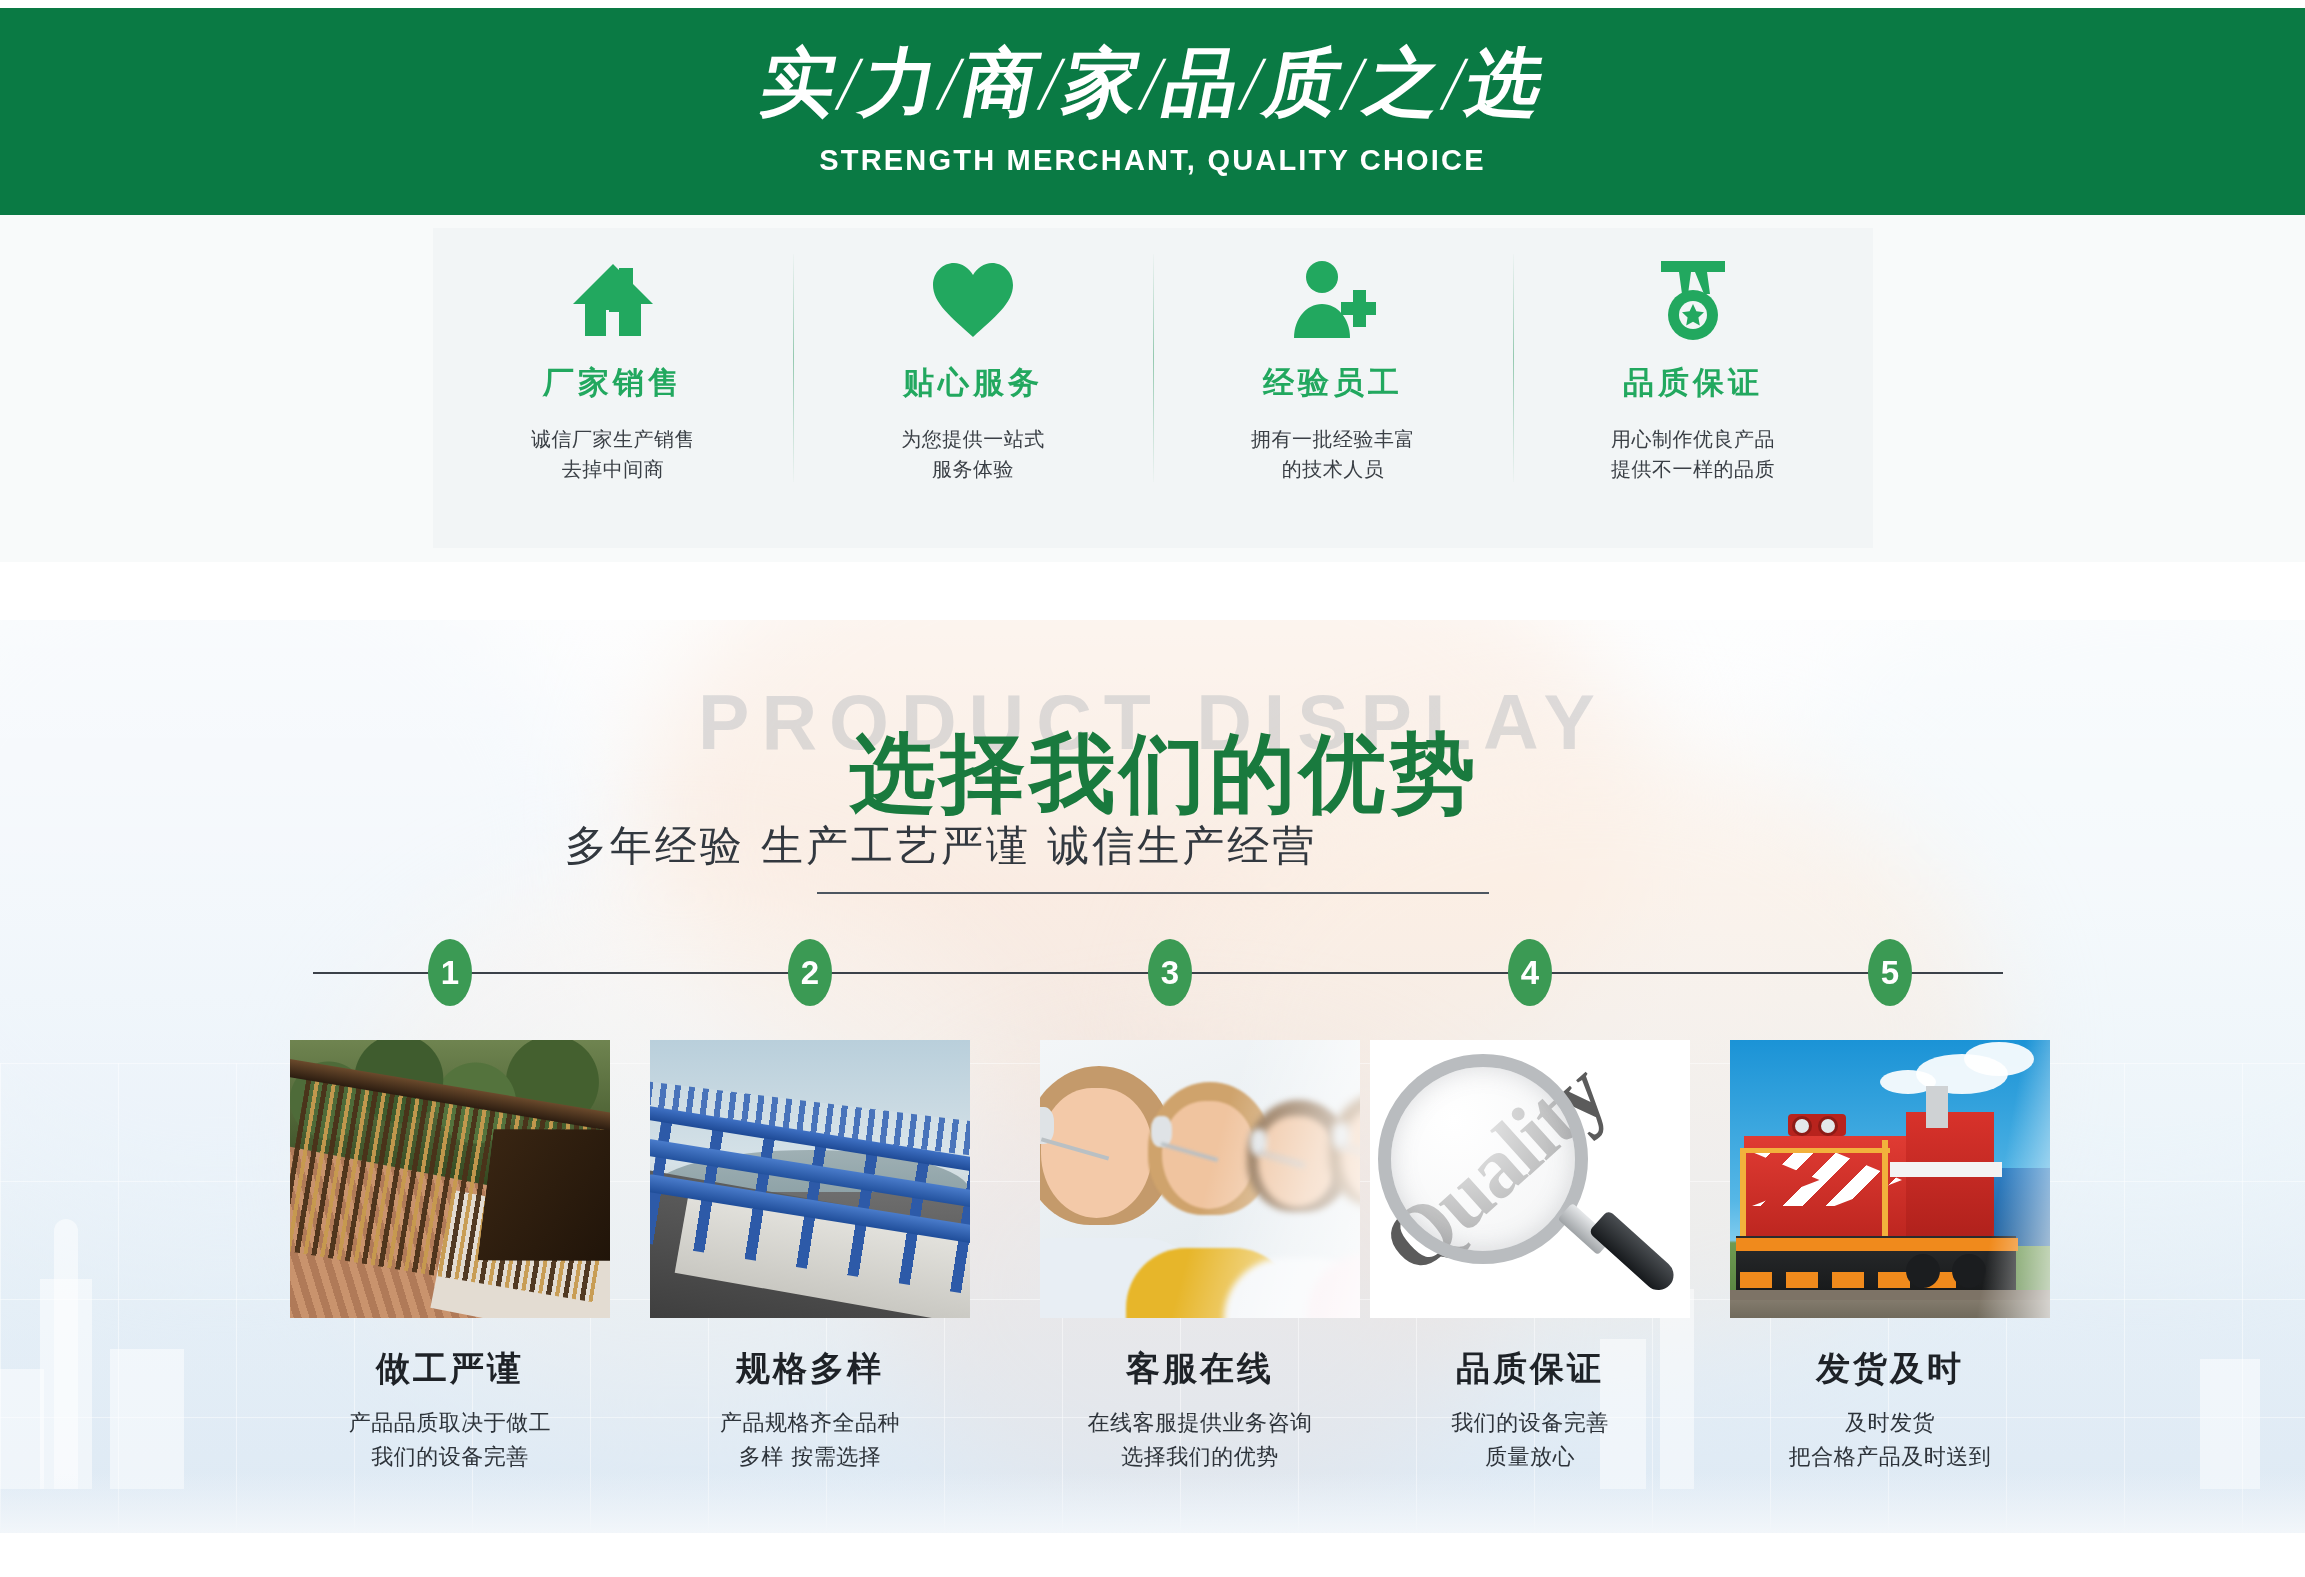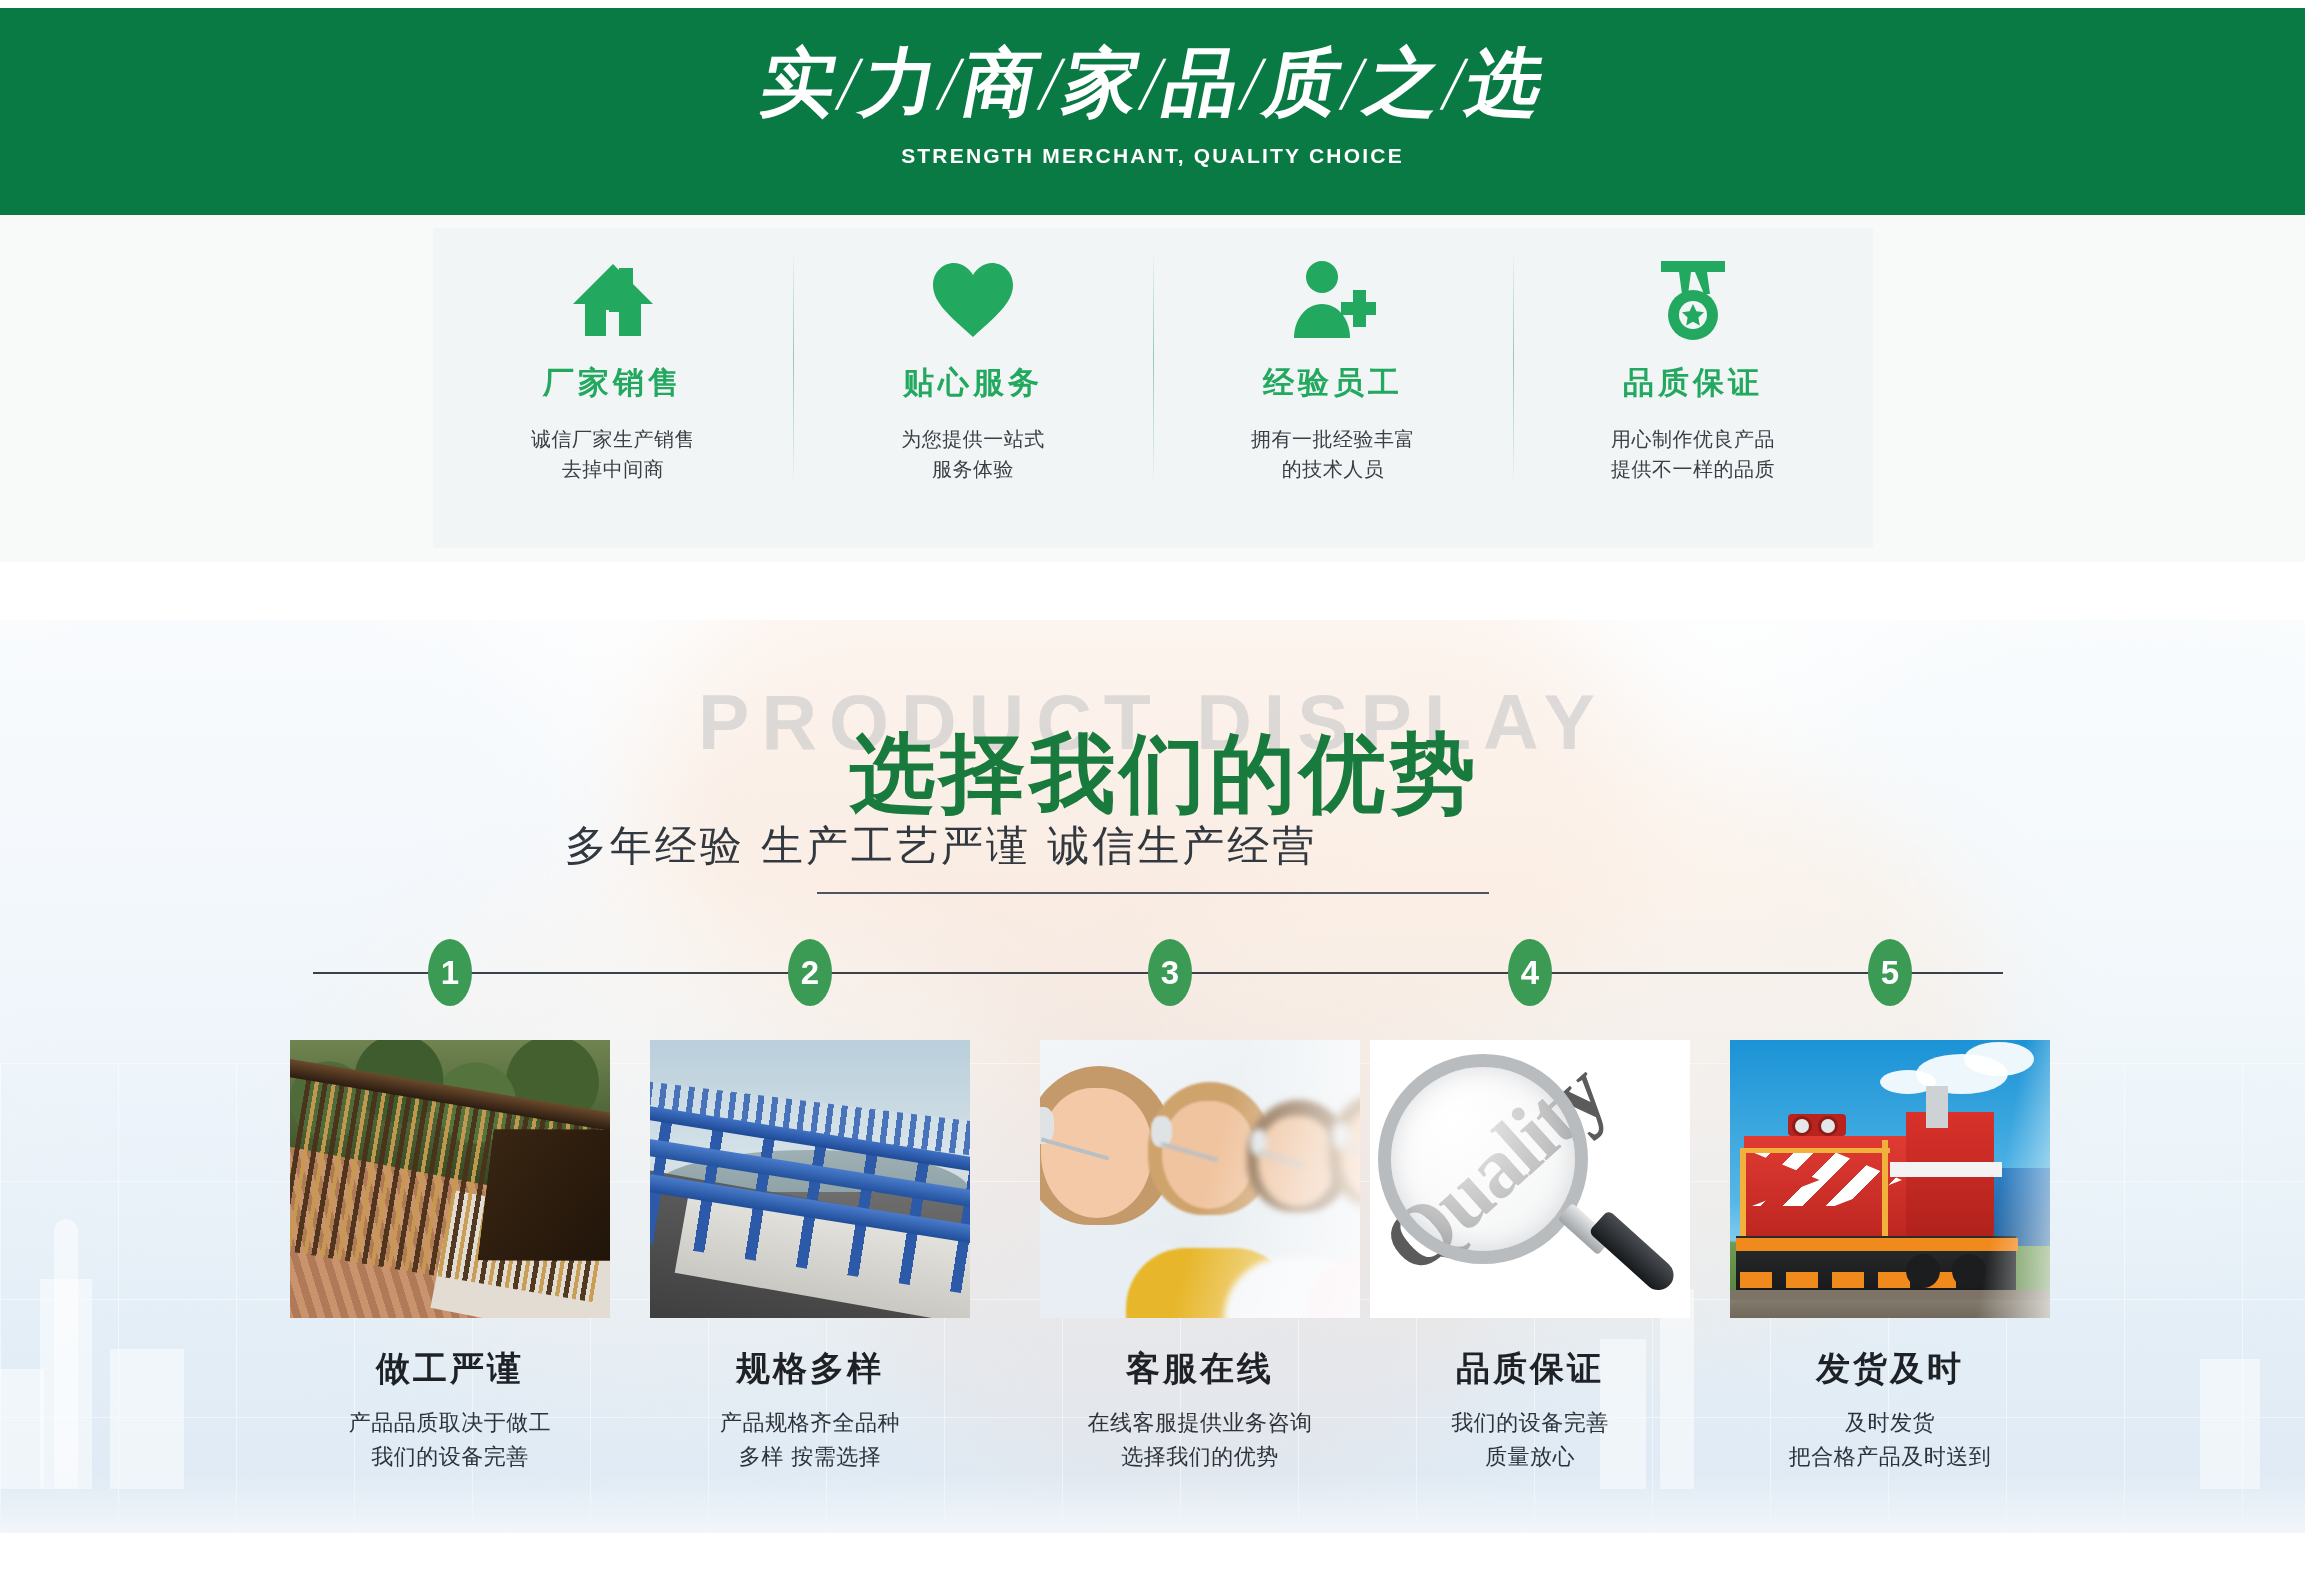--- a/index.html
+++ b/index.html
@@ -27,21 +27,21 @@
     font-family:"DejaVu Sans","Liberation Sans",sans-serif;
     white-space:nowrap;
   }
   .gb-title span.ch{ display:inline-block; transform:skewX(-11deg); }
   .gb-title span.sl{ display:inline-block; transform:skewX(-11deg);
       font-weight:300; font-size:62px; padding:0 2px; position:relative; top:-4px;}
   .gb-sub{
     position:absolute; left:0; top:136px; width:2305px;
     text-align:center;
     color:#ffffff;
-    font-size:21px;
+    font-size:29px;
     font-weight:bold;
     letter-spacing:2.2px;
     font-family:"Liberation Sans",sans-serif;
     white-space:nowrap;
   }
 
   
   .features-bg{
     position:absolute; left:0; top:215px; width:2305px; height:347px;
     background:#f8fafa;

